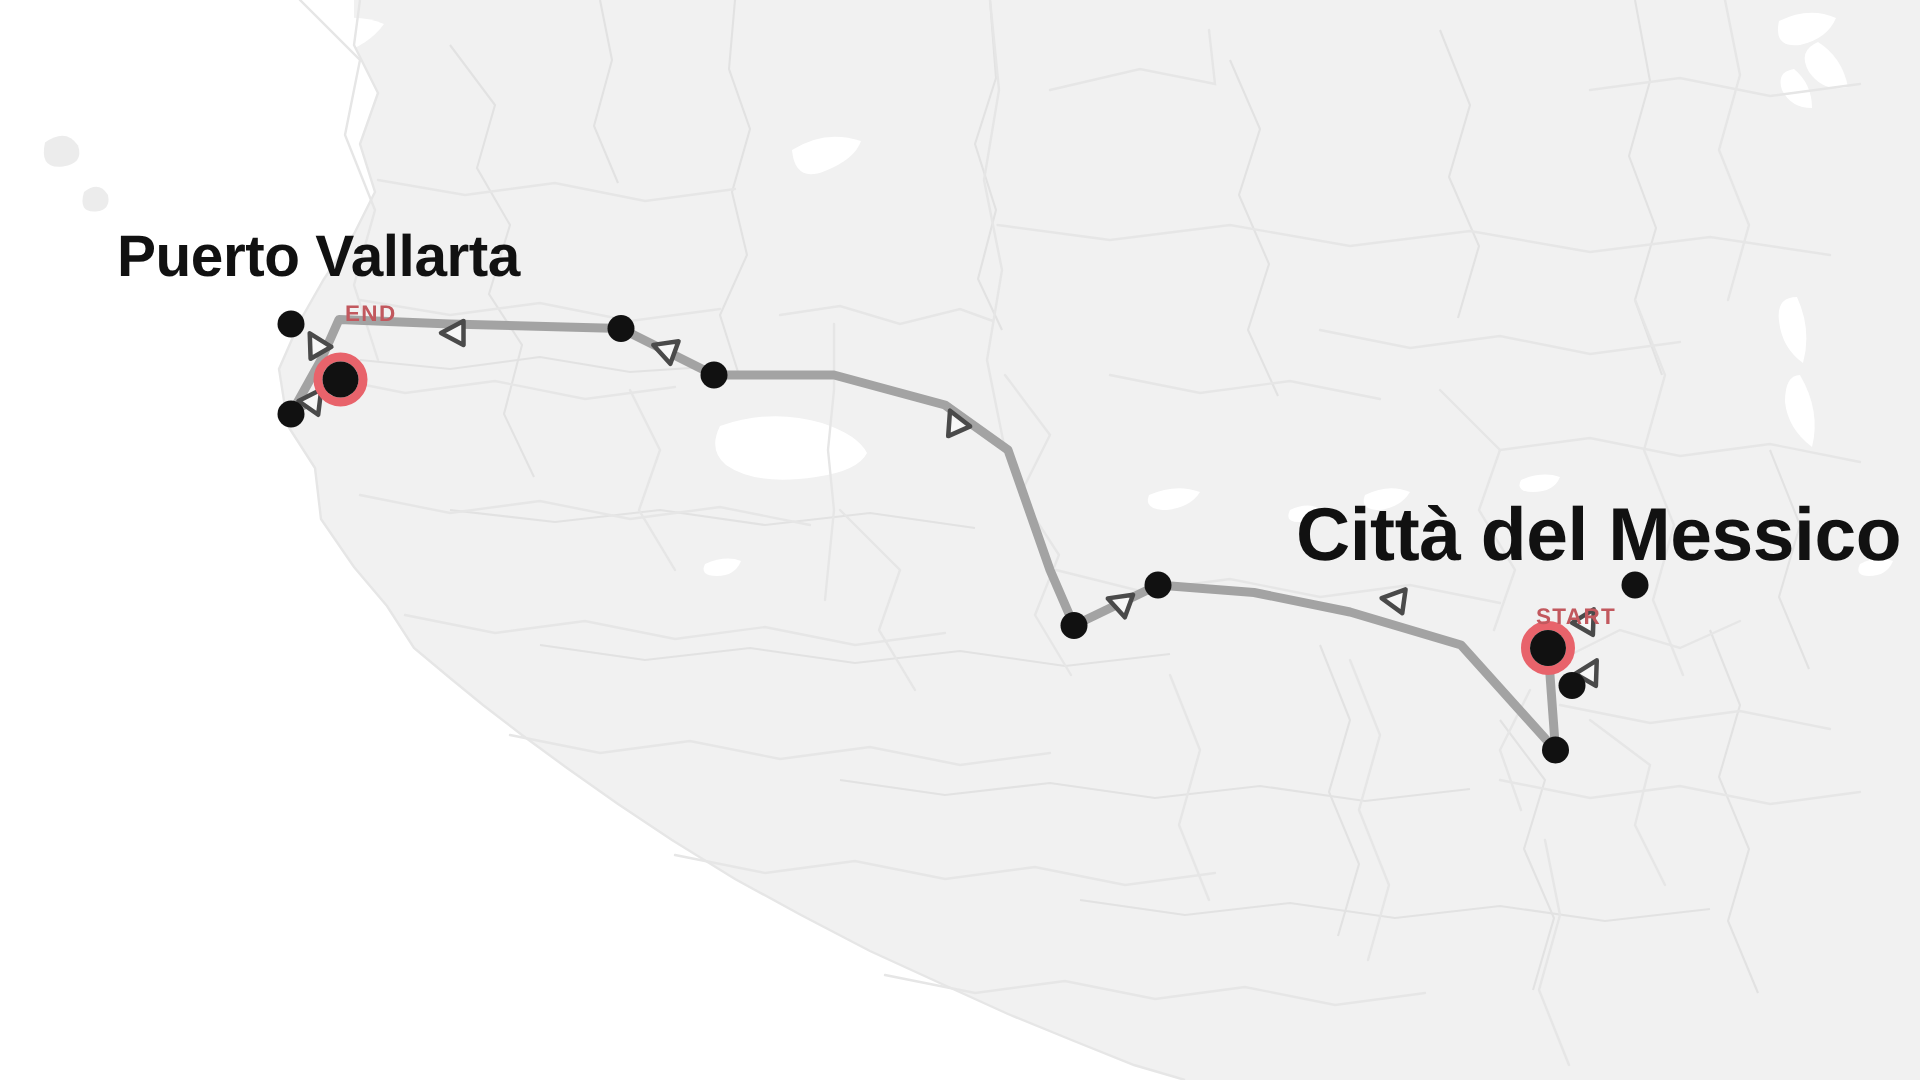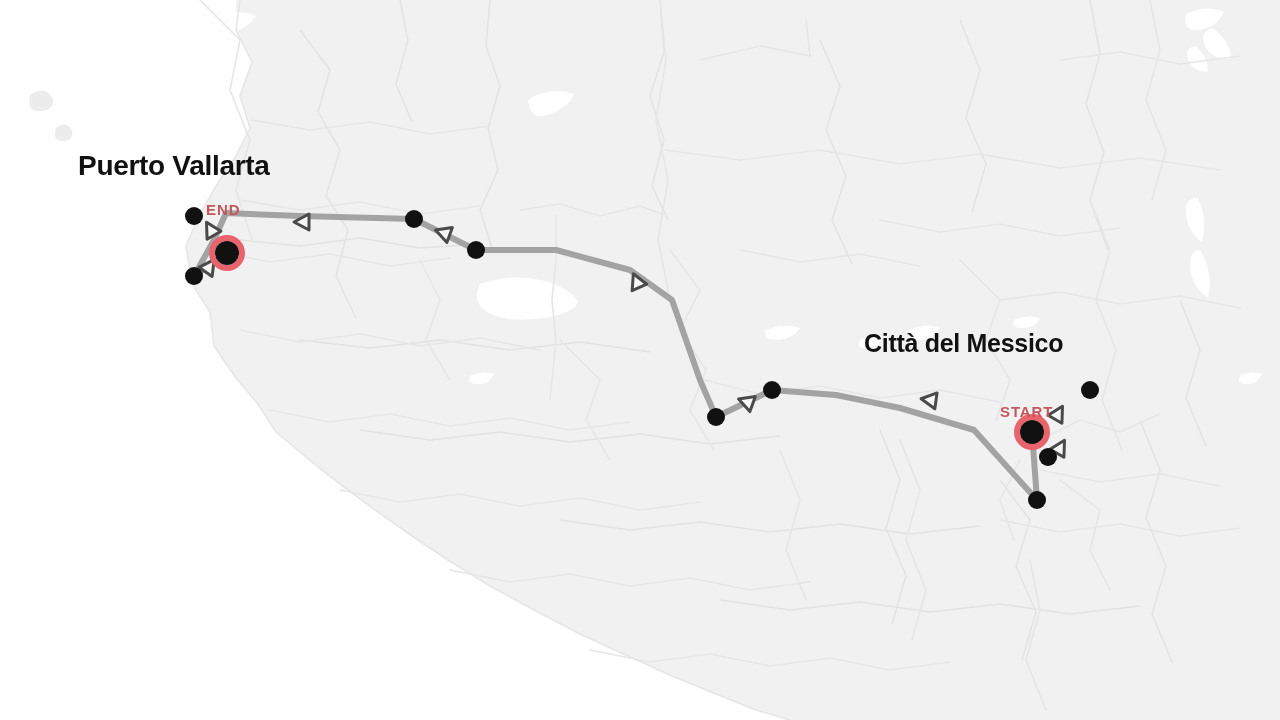--- a/index.html
+++ b/index.html
@@ -29,36 +29,37 @@
     font-family: "Liberation Sans", "DejaVu Sans", sans-serif;
     font-weight: bold;
     color: #111111;
     white-space: nowrap;
     line-height: 1;
     letter-spacing: -0.3px;
   }
   #label-puerto-vallarta {
     left: 78px;
     top: 152px;
-    font-size: 28px;
+    font-size: 39px;
   }
   #label-citta-del-messico {
     left: 864px;
     top: 331px;
-    font-size: 25px;
+    font-size: 50px;
   }
   .terminus-label {
     position: absolute;
     font-family: "Liberation Sans", "DejaVu Sans", sans-serif;
     font-weight: bold;
     font-size: 15px;
     letter-spacing: 0.9px;
     color: #c2585e;
     white-space: nowrap;
     line-height: 1;
+    margin-left: 24px;
   }
   #label-end {
     left: 206px;
     top: 202px;
   }
   #label-start {
     left: 1000px;
     top: 404px;
   }
 </style>

